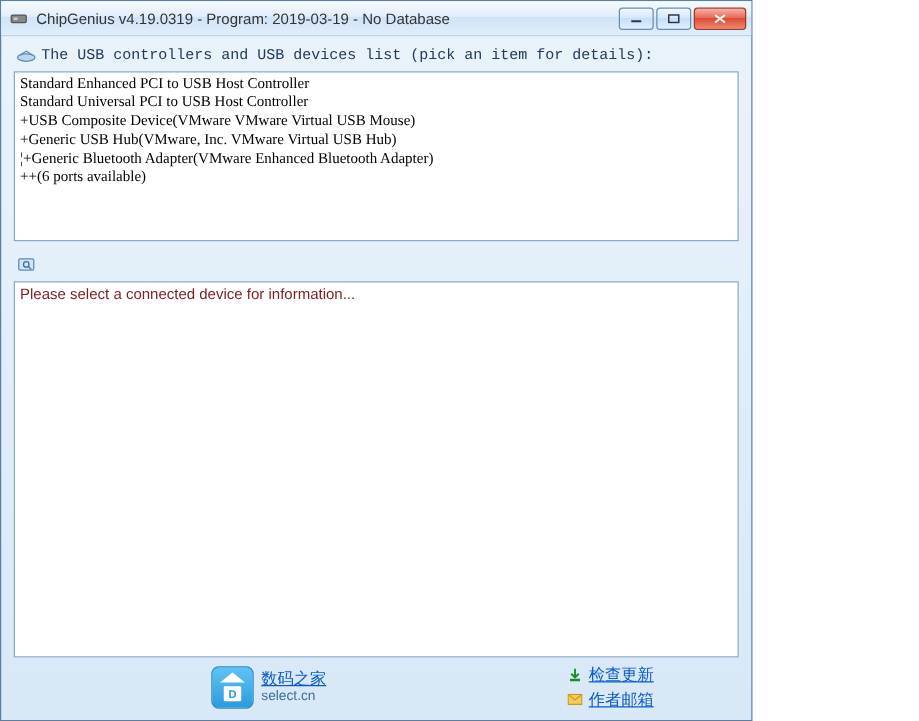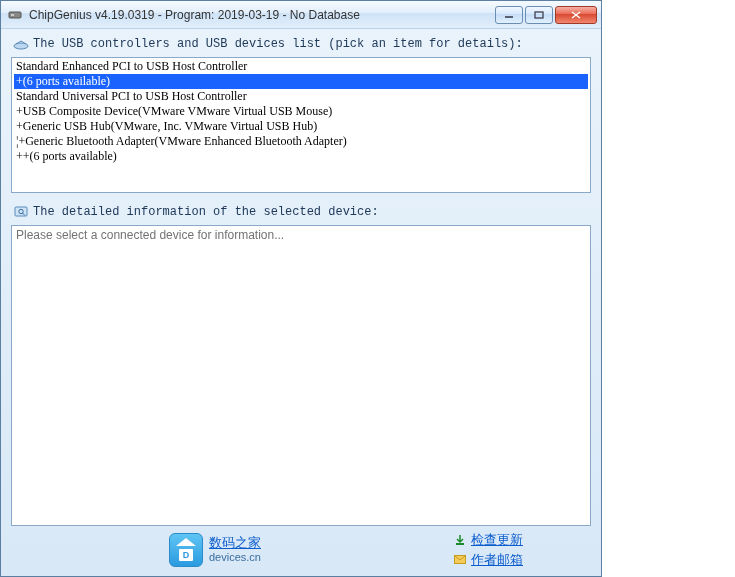--- a/index.html
+++ b/index.html
@@ -96,21 +96,21 @@
     color: #000;
   }
   .list-row.selected {
     background: #1a63ff;
     color: #fff;
   }
   .panel.detail {
     flex: 1;
     font-family: Tahoma, sans-serif;
     font-size: 12px;
-    color: #737373;
+    color: #7f1d1d;
     padding: 2px 4px;
     min-height: 280px;
   }
   .footer {
     height: 42px;
     display: flex;
     align-items: center;
     padding: 0 8px 2px 8px;
   }
   .footer .spacer-left { width: 150px; }
@@ -172,53 +172,51 @@
         <svg width="16" height="12" viewBox="0 0 16 12">
             <ellipse cx="8" cy="8" rx="7" ry="3" fill="#bcd8f0" stroke="#5b8bb8"></ellipse>
             <path d="M3 6 L8 3 L13 6" fill="none" stroke="#5b8bb8"></path>
           </svg>
       </span>
       <span>The USB controllers and USB devices list (pick an item for details):</span>
     </div>
 
     <div class="panel list" id="device-list">
         <div class="list-row">Standard Enhanced PCI to USB Host Controller</div>
-        <div class="list-row selected">+(6 ports available)</div>
         <div class="list-row">Standard Universal PCI to USB Host Controller</div>
         <div class="list-row">+USB Composite Device(VMware VMware Virtual USB Mouse)</div>
         <div class="list-row">+Generic USB Hub(VMware, Inc. VMware Virtual USB Hub)</div>
         <div class="list-row">¦+Generic Bluetooth Adapter(VMware Enhanced Bluetooth Adapter)</div>
         <div class="list-row">++(6 ports available)</div>
       </div>
 
     <div class="section-header" style="margin-top:6px;">
       <span class="hdr-icon">
         <svg width="14" height="14" viewBox="0 0 14 14">
             <rect x="1" y="2" width="12" height="9" rx="1" fill="#cfe4f7" stroke="#5b8bb8"></rect>
             <circle cx="7" cy="6.5" r="2.2" fill="none" stroke="#3a6e9f"></circle>
             <line x1="8.5" y1="8" x2="11" y2="10.5" stroke="#3a6e9f"></line>
           </svg>
       </span>
-      <span>The detailed information of the selected device:</span>
     </div>
 
     <div class="panel detail">
       <span>Please select a connected device for information...</span>
     </div>
 
     <div class="footer">
       <div class="spacer-left"></div>
       <div class="link-block">
         <div class="site-icon">
           <div class="roof"></div>
           <div class="body">D</div>
         </div>
         <div class="link-col">
           <span class="link-cn">数码之家</span>
-          <span class="link-sub">devices.cn</span>
+          <span class="link-sub">select.cn</span>
         </div>
       </div>
       <div class="mid-spacer"></div>
       <div class="right-links">
         <div class="right-link-row">
           <span class="mini-icon">
             <svg width="12" height="12">
                 <path d="M6 1 L6 8 M3 5 L6 8 L9 5" fill="none" stroke="#1a8a2a" stroke-width="1.5"></path>
                 <rect x="2" y="9" width="8" height="2" fill="#1a8a2a"></rect>
               </svg>

